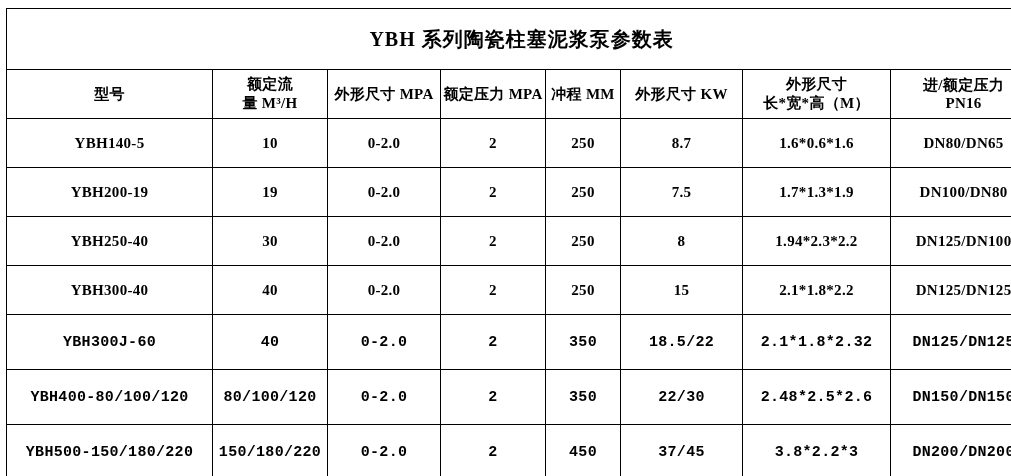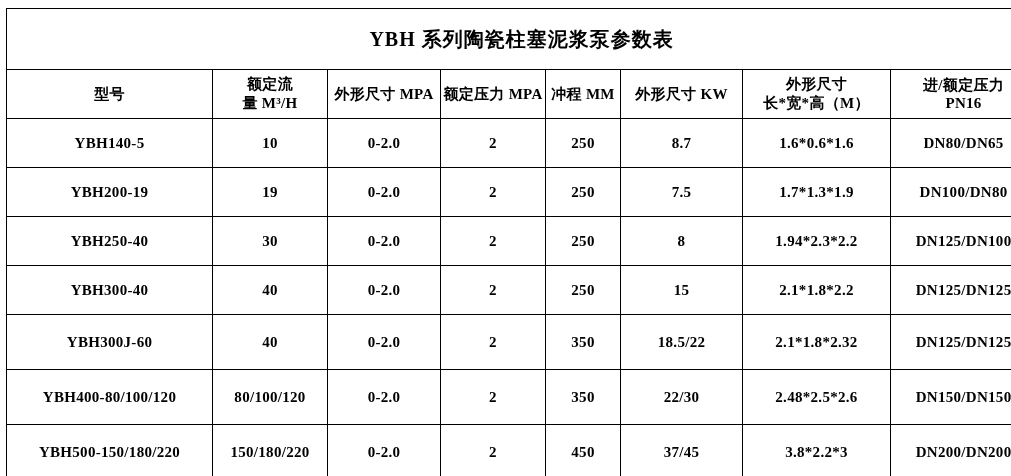--- a/index.html
+++ b/index.html
@@ -41,20 +41,21 @@
     font-family: "Liberation Serif", "DejaVu Serif", serif;
   }
   tbody td {
     height: 44px;
     font-size: 15px;
     font-family: "Liberation Serif", "DejaVu Serif", serif;
     letter-spacing: 0.3px;
   }
   tbody tr.tall td {
     height: 50px;
+    font-family: Liberation Mono, monospace;
   }
   .c0 { width: 206px; }
   .c1 { width: 115px; }
   .c2 { width: 113px; }
   .c3 { width: 105px; }
   .c4 { width: 75px; }
   .c5 { width: 122px; }
   .c6 { width: 148px; }
   .c7 { width: 146px; }
 </style>

